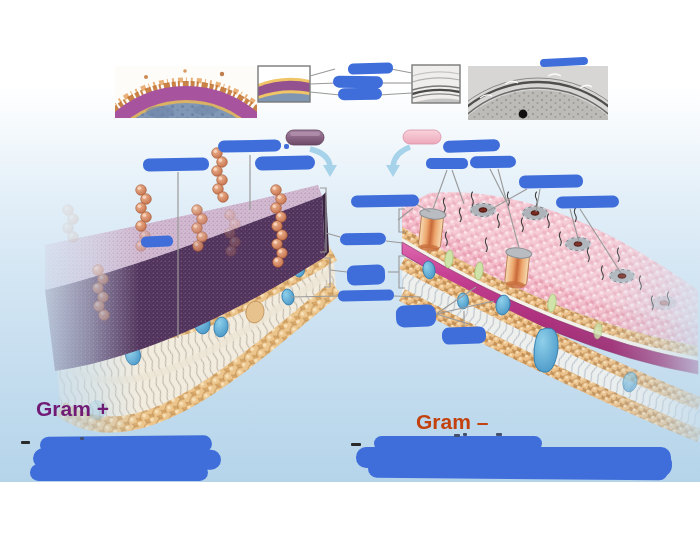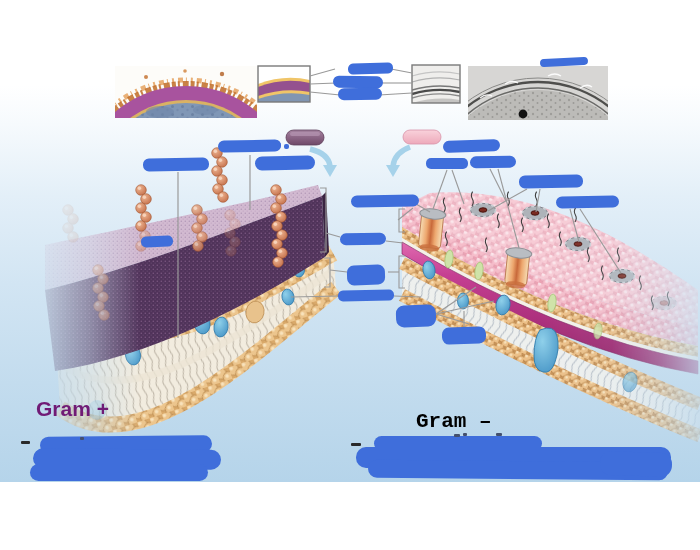--- a/index.html
+++ b/index.html
@@ -459,14 +459,14 @@
       <div class="scrib" style="left: 600px; top: 452px; width: 72px; height: 24px; transform: rotate(2deg); background: rgb(63, 110, 219); border-radius: 11px;"></div>
       <div class="mark" style="left: 21px; top: 441px; width: 9px; height: 3px; background: rgb(42, 42, 42); border-radius: 1px;"></div>
       <div class="mark" style="left: 351px; top: 443px; width: 10px; height: 3px; background: rgb(42, 42, 42); border-radius: 1px;"></div>
       <div class="mark" style="left: 454px; top: 434px; width: 6px; height: 3px; background: rgb(68, 80, 110); border-radius: 1px;"></div>
       <div class="mark" style="left: 463px; top: 433px; width: 4px; height: 3px; background: rgb(68, 80, 110); border-radius: 1px;"></div>
       <div class="mark" style="left: 496px; top: 433px; width: 6px; height: 3px; background: rgb(68, 80, 110); border-radius: 1px;"></div>
       <div class="mark" style="left: 80px; top: 437px; width: 4px; height: 3px; background: rgb(68, 80, 110); border-radius: 1px;"></div>
     </div>
 
   <div class="gramlabel" style="left: 36px; top: 397px; color: #701a75;">Gram +</div>
-  <div class="gramlabel" style="left: 416px; top: 410px; color: #000000; font-family: Liberation Mono, monospace;">Gram –</div>
+  <div class="gramlabel" style="left: 416px; top: 410px; color: #c2410c;">Gram –</div>
 </div>
 
 </body></html>

